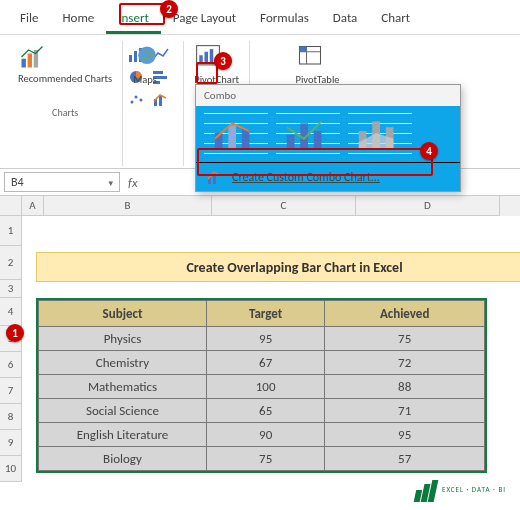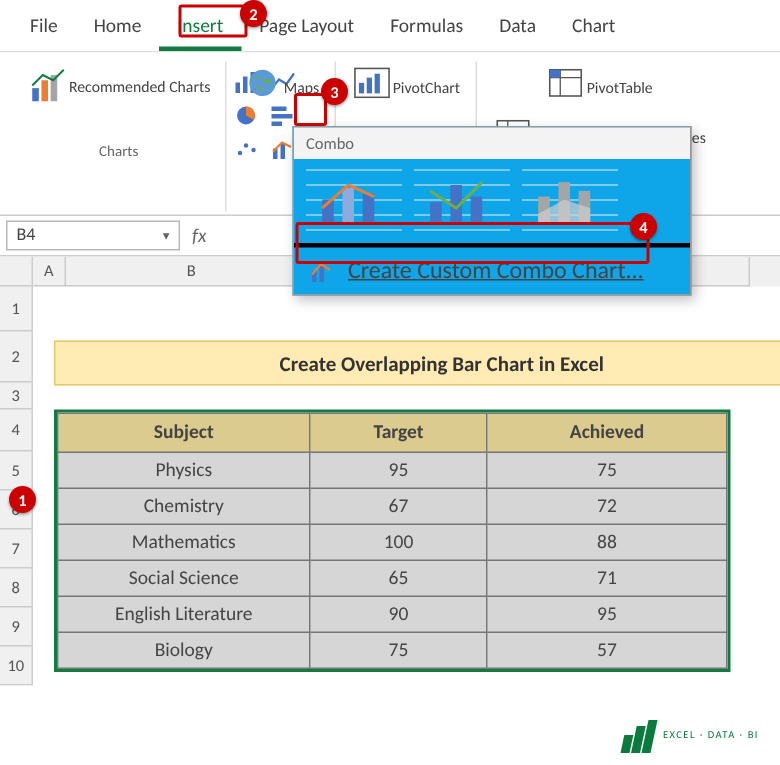--- a/index.html
+++ b/index.html
@@ -3,30 +3,30 @@
 <meta charset="utf-8">
 <style>
 *{box-sizing:border-box;margin:0;padding:0;font-family:"Segoe UI",Calibri,Arial,sans-serif}
 body{background:#fff;width:520px;height:510px;position:relative;overflow:hidden;font-size:13px;color:#444}
 .tabs{display:flex;padding:6px 8px 0;border-bottom:1px solid #ddd;background:#fff}
 .tab{padding:4px 12px 6px;cursor:pointer;font-size:13px;border-bottom:3px solid transparent}
 .tab.active{border-bottom-color:#107C41;color:#107C41;font-weight:500}
 .ribbon{display:flex;background:#fff;padding:6px 8px 2px;border-bottom:1px solid #ccc;flex-wrap:nowrap}
 .rgroup{display:flex;flex-direction:column;align-items:center;padding:0 6px;border-right:1px solid #ddd;position:relative}
 .rgroup:last-child{border-right:none}
-.rbtn{display:flex;flex-direction:row;align-items:center;padding:2px 4px;cursor:pointer;min-width:48px}
+.rbtn{display:flex;flex-direction:column;padding:2px 4px;cursor:pointer;min-width:48px}
 .glabel{font-size:10px;color:#666;margin-top:19px}
 .ricon{width:28px;height:28px;margin-bottom:2px}
 .rsmall{display:flex;flex-direction:column;gap:2px;padding-top:2px}
 .tiny{width:22px;height:20px;cursor:pointer;display:flex;align-items:center;justify-content:center}
 .popup{position:absolute;top:84px;left:195px;background:#0ea5e9;border:1px solid #999;box-shadow:2px 3px 8px rgba(0,0,0,0.25);width:266px;z-index:10}
 .popup-title{padding:4px 8px;font-size:11px;color:#666;background:#f3f3f3}
 .popup-row{display:flex;padding:6px 8px;gap:8px}
 .chartthumb{width:64px;height:44px;border:1px solid transparent;display:flex;align-items:flex-end;justify-content:center;gap:2px;padding:4px;cursor:pointer;background-image:linear-gradient(#eee 1px,transparent 1px);background-size:100% 10px}
-.popup-menu{border-top:3px solid #000000;padding:6px 10px;display:flex;align-items:center;gap:8px;cursor:pointer;font-size:16px}
+.popup-menu{border-top:1px solid #000000;padding:6px 10px;display:flex;align-items:center;gap:8px;cursor:pointer;font-size:12px}
 .namebox-row{display:flex;align-items:center;border-bottom:1px solid #ccc;padding:3px 4px;background:#fff}
 .namebox{width:116px;border:1px solid #b9b9b9;padding:2px 6px;font-size:12px;display:flex;align-items:center;justify-content:space-between}
 .fx{padding:0 8px;color:#666;font-style:italic}
 .sheet{display:flex;flex:1;overflow:hidden}
 .rowhdrs{display:flex;flex-direction:column;width:22px;background:#f0f0f0}
 .corner{height:20px;border-bottom:1px solid #ccc;border-right:1px solid #ccc;background:#f0f0f0}
 .rh{height:26px;border-bottom:1px solid #ccc;border-right:1px solid #ccc;display:flex;align-items:center;justify-content:center;font-size:11px;color:#555}
 .cols{flex:1;position:relative}
 .colhdrs{display:flex;height:20px;background:#f0f0f0}
 .ch{border-right:1px solid #ccc;border-bottom:1px solid #ccc;display:flex;align-items:center;justify-content:center;font-size:11px;color:#555}

